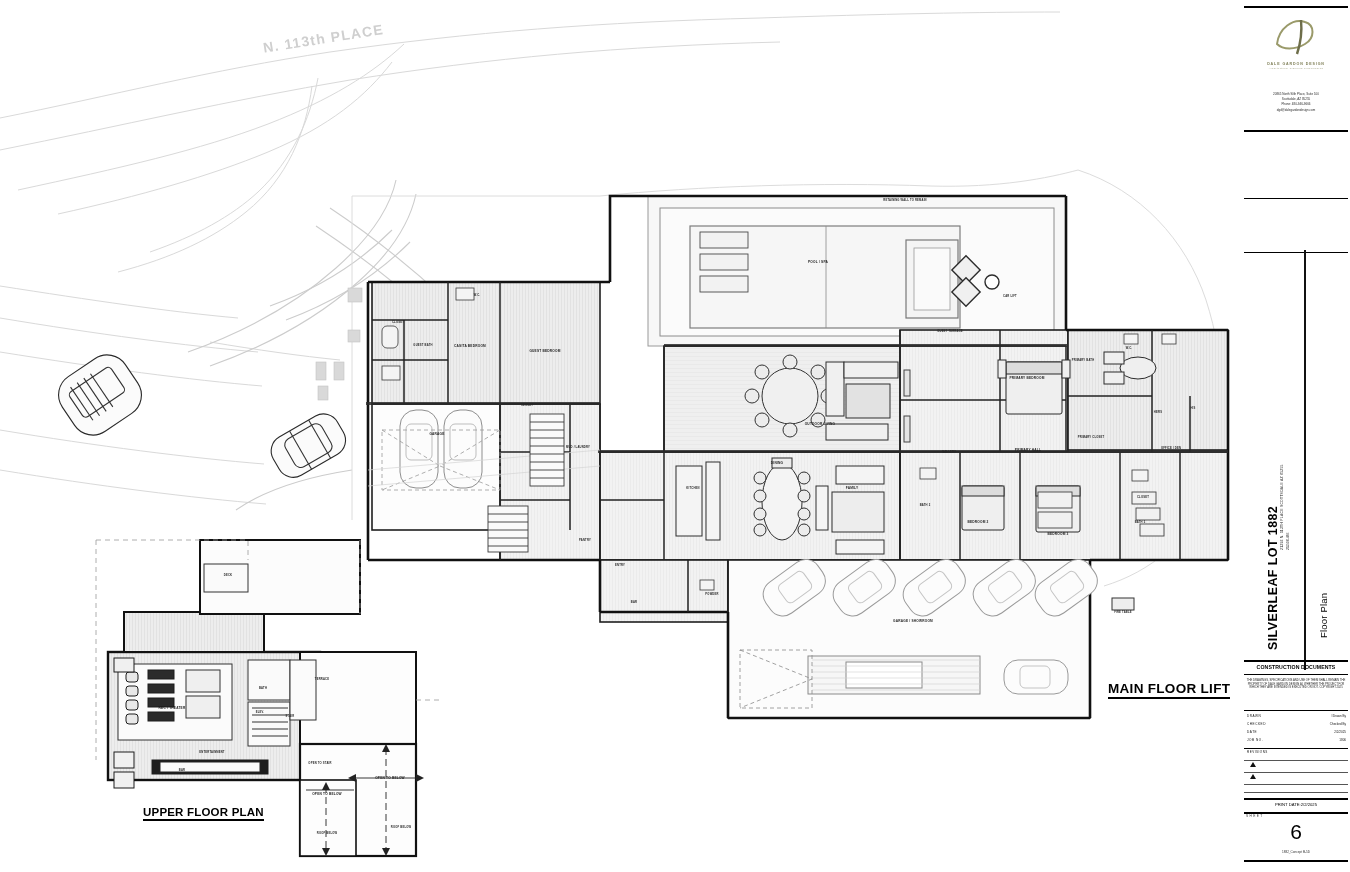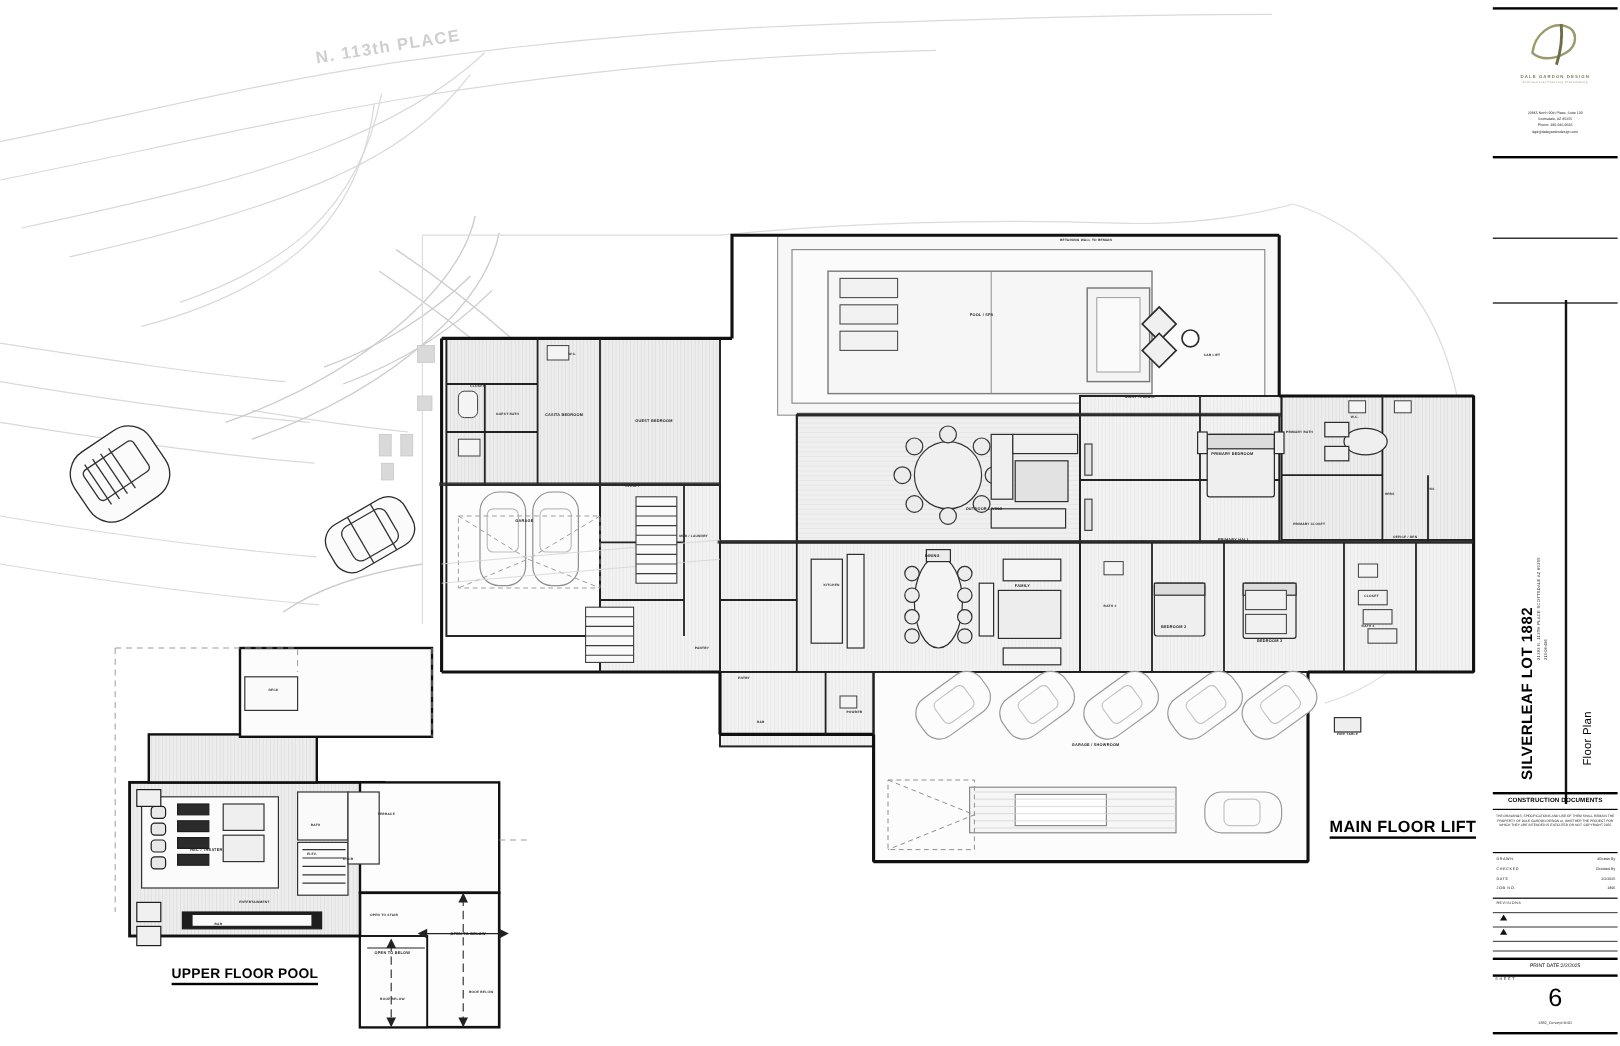--- a/index.html
+++ b/index.html
@@ -556,21 +556,21 @@
       <div class="lbl rm2" style="left: 322px; top: 679px; transform: translate(-50%, -50%);">TERRACE</div>
       <div class="lbl rm" style="left: 327px; top: 794px; transform: translate(-50%, -50%);">OPEN TO BELOW</div>
       <div class="lbl rm" style="left: 390px; top: 778px; transform: translate(-50%, -50%);">OPEN TO BELOW</div>
       <div class="lbl rm2" style="left: 401px; top: 827px; transform: translate(-50%, -50%);">ROOF BELOW</div>
       <div class="lbl rm2" style="left: 327px; top: 833px; transform: translate(-50%, -50%);">ROOF BELOW</div>
       <div class="lbl rm2" style="left: 320px; top: 763px; transform: translate(-50%, -50%);">OPEN TO STAIR</div>
     </div>
 
   <div id="streetLabel">N. 113th PLACE</div>
   <div id="mainPlanLabel">MAIN FLOOR LIFT</div>
-  <div id="upperPlanLabel">UPPER FLOOR POOL</div>
+  <div id="upperPlanLabel">UPPER FLOOR PLAN</div>
 
   <div id="titleblock">
 
     <div class="tbrule thick" style="top:6px;"></div>
 
     <div id="logoWrap">
       <svg width="50" height="46" viewBox="0 0 50 46" style="margin:0 auto 2px;display:block;">
         <path d="M6 30 C 8 14 22 4 34 8 C 44 11 44 24 34 30 C 24 36 12 36 6 30 Z" fill="none" stroke="#9a9a6a" stroke-width="2"></path>
         <path d="M30 6 C 31 16 30 28 26 40" fill="none" stroke="#6e6e4a" stroke-width="2.4"></path>
       </svg>

